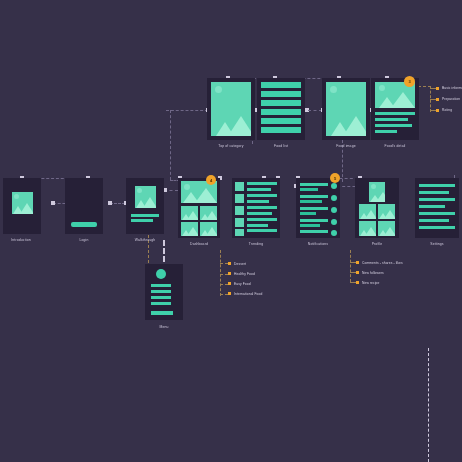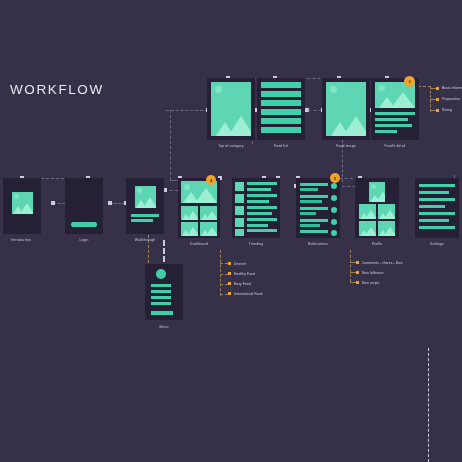--- a/index.html
+++ b/index.html
@@ -53,21 +53,20 @@
   .annot .row{position:relative;height:8px;}
   .annot .dot{position:absolute;left:0;top:2.5px;width:3px;height:3px;background:#f0a32a;}
   .annot .txt{position:absolute;left:6px;top:0;color:#d8d3e4;font-size:3.3px;
               white-space:nowrap;line-height:8px;letter-spacing:.1px;}
 </style>
 </head>
 <body>
 
 <div id="stage">
 
-  <div class="title">WORKFLOW</div>
 
   <div class="h-dash" style="left:228px;top:78px;width:142px;"></div>
   <div class="node" style="left:226px;top:76px;"></div>
   <div class="node" style="left:273px;top:76px;"></div>
   <div class="node" style="left:337px;top:76px;"></div>
   <div class="node" style="left:385px;top:76px;"></div>
 
   <div class="h-dash" style="left:166px;top:110px;width:42px;"></div>
   <div class="node" style="left:206px;top:108px;"></div>
   <div class="node" style="left:255px;top:108px;"></div>

